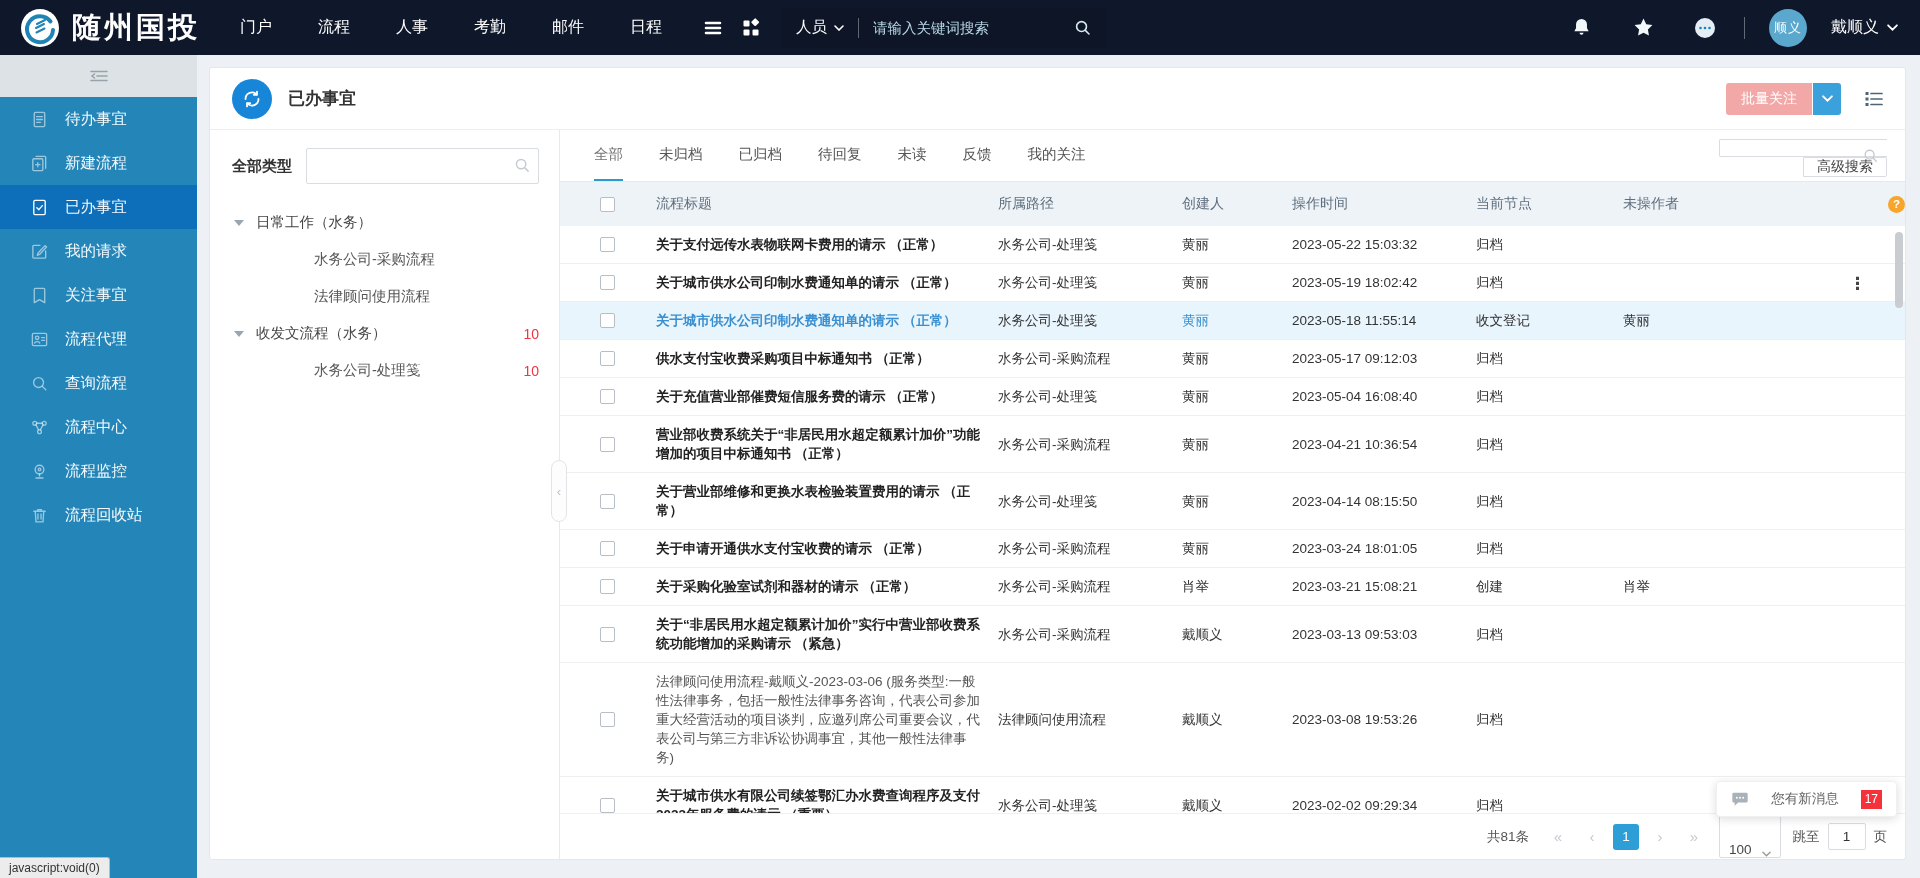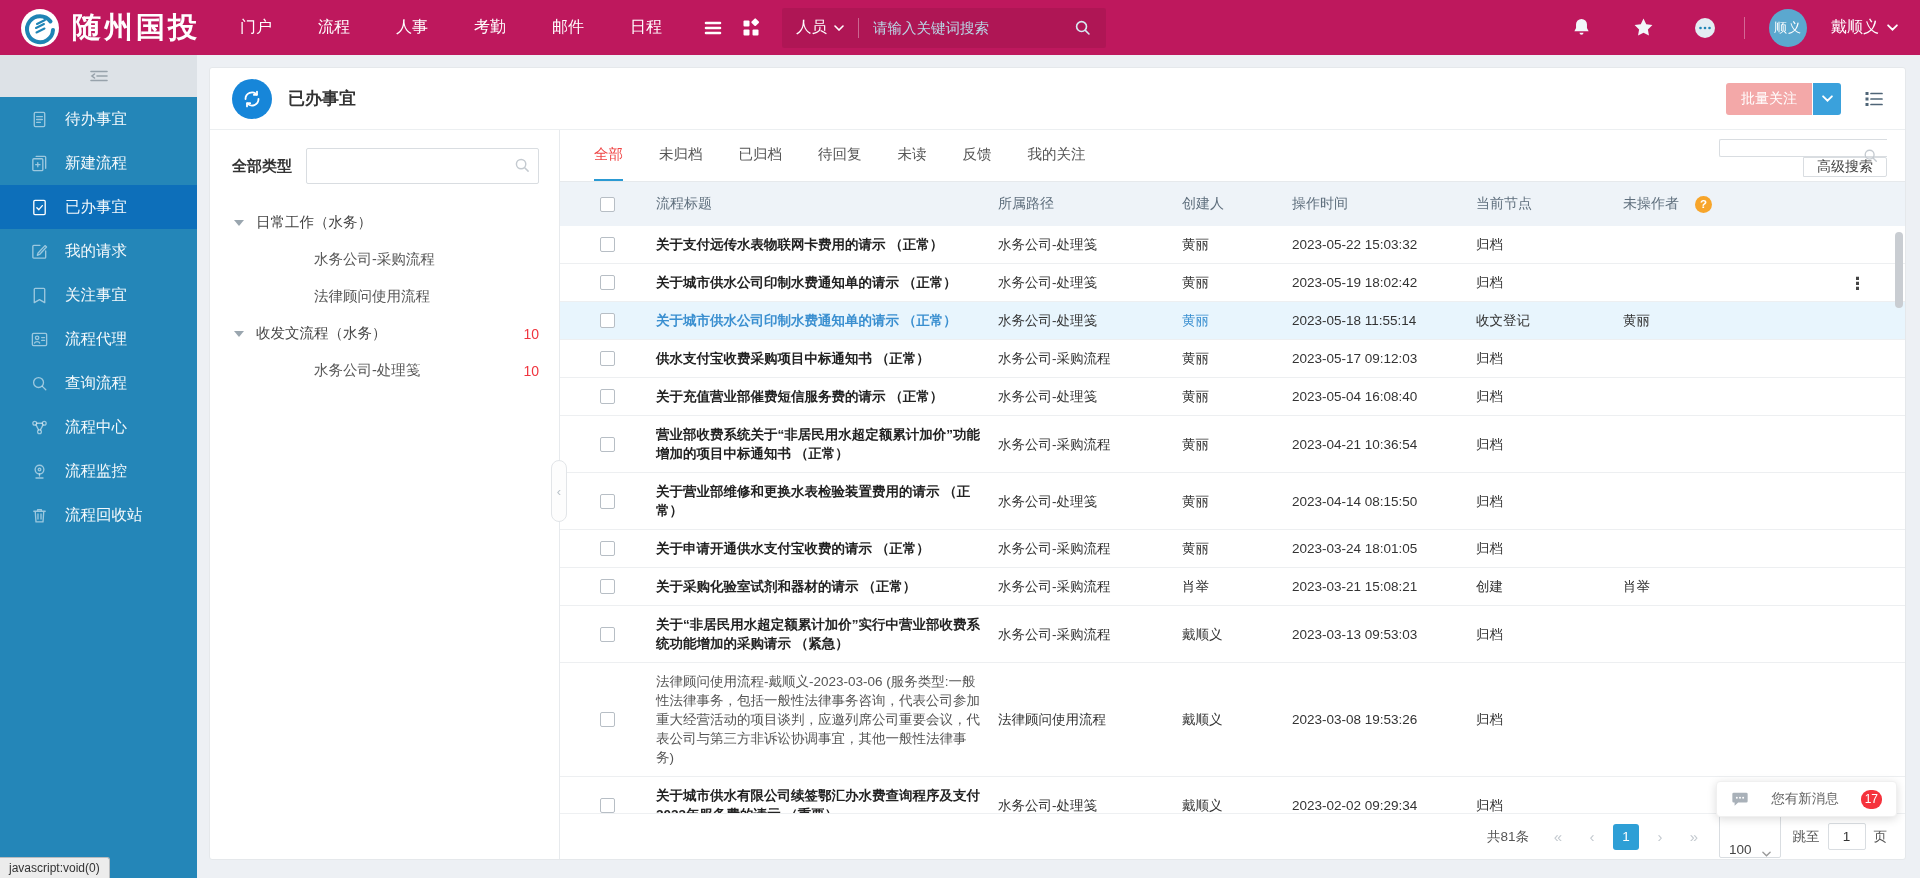--- a/index.html
+++ b/index.html
@@ -1,20 +1,20 @@
 <!DOCTYPE html>
 <html><head>
 <meta charset="utf-8">
 <style>
   * { margin:0; padding:0; box-sizing:border-box; }
   html,body { width:1920px; height:878px; overflow:hidden; font-family:"Liberation Sans","DejaVu Sans",sans-serif; background:#edf0f4; }
   .app { width:1920px; height:878px; display:flex; flex-direction:column; position:relative; }
 
   
-  .topbar { height:55px; background:#be185d; display:flex; align-items:center; color:#fff; flex:none; padding:0 22px 0 20px; }
+  .topbar { height:55px; background:#0f172a; display:flex; align-items:center; color:#fff; flex:none; padding:0 22px 0 20px; }
   .brand { display:flex; align-items:center; gap:12px; margin-right:40px; }
   .logo { width:40px; height:40px; flex:none; }
   .brand-name { font-size:29px; font-weight:bold; letter-spacing:3px; white-space:nowrap; }
   .topnav { display:flex; align-items:center; gap:46px; margin-right:36px; }
   .topnav-item { font-size:16px; cursor:pointer; white-space:nowrap; }
   .tb-icon { display:inline-flex; align-items:center; justify-content:center; width:30px; height:30px; cursor:pointer; }
   .tb-icon + .tb-icon { margin-left:8px; }
   .tb-search { display:flex; align-items:center; background:rgba(0,0,0,0.08); height:40px; margin-left:16px; padding:0 14px; border-radius:2px; }
   .tb-cat { display:flex; align-items:center; gap:7px; font-size:15.5px; cursor:pointer; }
   .tb-vsep { width:1px; height:20px; background:rgba(255,255,255,0.35); margin:0 14px; }
@@ -64,37 +64,37 @@
   .tree-node.lv0 .tree-label { color:#444; }
   .tree-label { font-size:14.5px; color:#555; }
   .tree-count { margin-left:auto; color:#f0353f; font-size:14px; }
   .panel-collapse { position:absolute; right:-8px; top:330px; width:16px; height:62px; background:#fdfdfd; border:1px solid #e2e5e8; border-radius:8px; display:flex; align-items:center; justify-content:center; color:#b9c2c9; font-size:13px; cursor:pointer; z-index:3; }
 
   
   .list-panel { flex:1; min-width:0; display:flex; flex-direction:column; position:relative; }
   .tabs-row { height:52px; flex:none; display:flex; align-items:center; border-bottom:1px solid #e6e9ec; padding:0 18px 0 34px; }
   .tabs { display:flex; align-items:center; gap:36px; height:100%; }
   .tab { font-size:14.5px; color:#555; height:100%; display:flex; align-items:center; cursor:pointer; border-bottom:2px solid transparent; }
-  .tab.active { color:#ef4444; border-bottom-color:#2b9ad3; }
+  .tab.active { color:#737373; border-bottom-color:#2b9ad3; }
   .list-search { margin-left:auto; display:flex; align-items:flex-end; height:34px;flex-direction:column; }
   .list-search .ls-box { position:relative; }
   .list-search input { width:168px; height:100%; border:1px solid #d9dde1; border-right:none; border-radius:2px 0 0 2px; padding:0 30px 0 10px; font-size:14px; outline:none; font-family:inherit; }
   .list-search .mag { position:absolute; right:8px; top:8px; width:17px; height:17px; color:#c4cad0; }
   .adv-btn { border:1px solid #d9dde1; background:#fff; border-radius:0 2px 2px 0; font-size:14px; color:#444; padding:0 13px; cursor:pointer; display:flex; align-items:center; font-family:inherit; }
 
   
   .thead { height:44px; flex:none; background:#eef3f8; display:flex; align-items:center; color:#5f6f7d; font-size:14px; }
   .col { display:flex; align-items:center; }
   .c-check { width:96px; padding-left:40px; flex:none; }
   .c-title { width:342px; flex:none; padding-right:16px; }
   .c-path { width:184px; flex:none; }
   .c-creator { width:110px; flex:none; }
   .c-time { width:184px; flex:none; }
   .c-node { width:147px; flex:none; }
-  .c-pending { flex:1; gap:16px; }
+  .c-pending { flex:1; gap:16px;justify-content:space-between; }
   .checkbox { width:15px; height:15px; border:1px solid #b7bec5; border-radius:2px; background:#fff; cursor:pointer; flex:none; }
   .help-badge { width:17px; height:17px; border-radius:50%; background:#f7a52b; color:#fff; font-size:11.5px; font-weight:bold; display:inline-flex; align-items:center; justify-content:center; }
   .rows { flex:1; min-height:0; overflow:hidden; position:relative; }
   .trow { display:flex; align-items:center; border-bottom:1px solid #edeff1; padding:9px 0; position:relative; background:#fff; }
   .trow .c-title { font-size:13.5px; font-weight:bold; color:#222; line-height:19px; }
   .trow .cell { font-size:13.5px; color:#333; line-height:19px; }
   .trow.hl { background:#e8f5fd; }
   .trow.hl .c-title, .trow.hl .c-creator { color:#3a8fd0; }
   .trow.muted .c-title { font-weight:normal; color:#555; }
   .row-more { position:absolute; right:38px; top:50%; transform:translateY(-50%); color:#444; font-size:17px; font-weight:bold; cursor:pointer; letter-spacing:1px; }
@@ -105,21 +105,21 @@
   .total { font-size:13.5px; color:#555; margin-right:8px; }
   .pg-btn { min-width:26px; height:26px; display:inline-flex; align-items:center; justify-content:center; border-radius:3px; font-size:15px; color:#c3c9cf; cursor:pointer; }
   .pg-btn.active { background:#2e9fd6; color:#fff; font-size:13.5px; }
   .pg-size { height:43px; border:1px solid #d9dde1; border-radius:2px; display:inline-flex; align-items:flex-end; gap:10px; padding:0 9px; font-size:13.5px; color:#444; cursor:pointer; margin:0 4px; }
   .jump-label, .page-unit { font-size:13.5px; color:#555; }
   .jump-input { width:38px; height:27px; border:1px solid #d9dde1; border-radius:2px; text-align:center; font-size:13.5px; color:#333; outline:none; font-family:inherit; }
 
   
   .toast { position:absolute; right:8px; bottom:42px; background:#fff; border:1px solid #f0f0f0; border-radius:4px; box-shadow:0 2px 10px rgba(0,0,0,0.14); height:36px; display:flex; align-items:center; gap:22px; padding:0 14px; cursor:pointer; z-index:5; }
   .toast .t-text { font-size:13.5px; color:#666; }
-  .toast .badge { min-width:19px; height:19px; border-radius:9px; background:#f5323c; color:#fff; font-size:12px; display:inline-flex; align-items:center; justify-content:center; padding:0 4px; }
+  .toast .badge { min-width:19px; height:19px; border-radius:0; background:#f5323c; color:#fff; font-size:12px; display:inline-flex; align-items:center; justify-content:center; padding:0 4px; }
   .toast .bub { width:18px; height:18px; color:#a9b1b9; }
 
   
   .statusbar { position:absolute; left:0; bottom:0; background:#ececec; border:1px solid #b8bbbe; border-left:none; border-bottom:none; color:#333; font-size:12px; padding:3px 9px; border-radius:0 3px 0 0; z-index:9; }
 
   svg { display:block; }
 </style>
 </head>
 <body>
 

